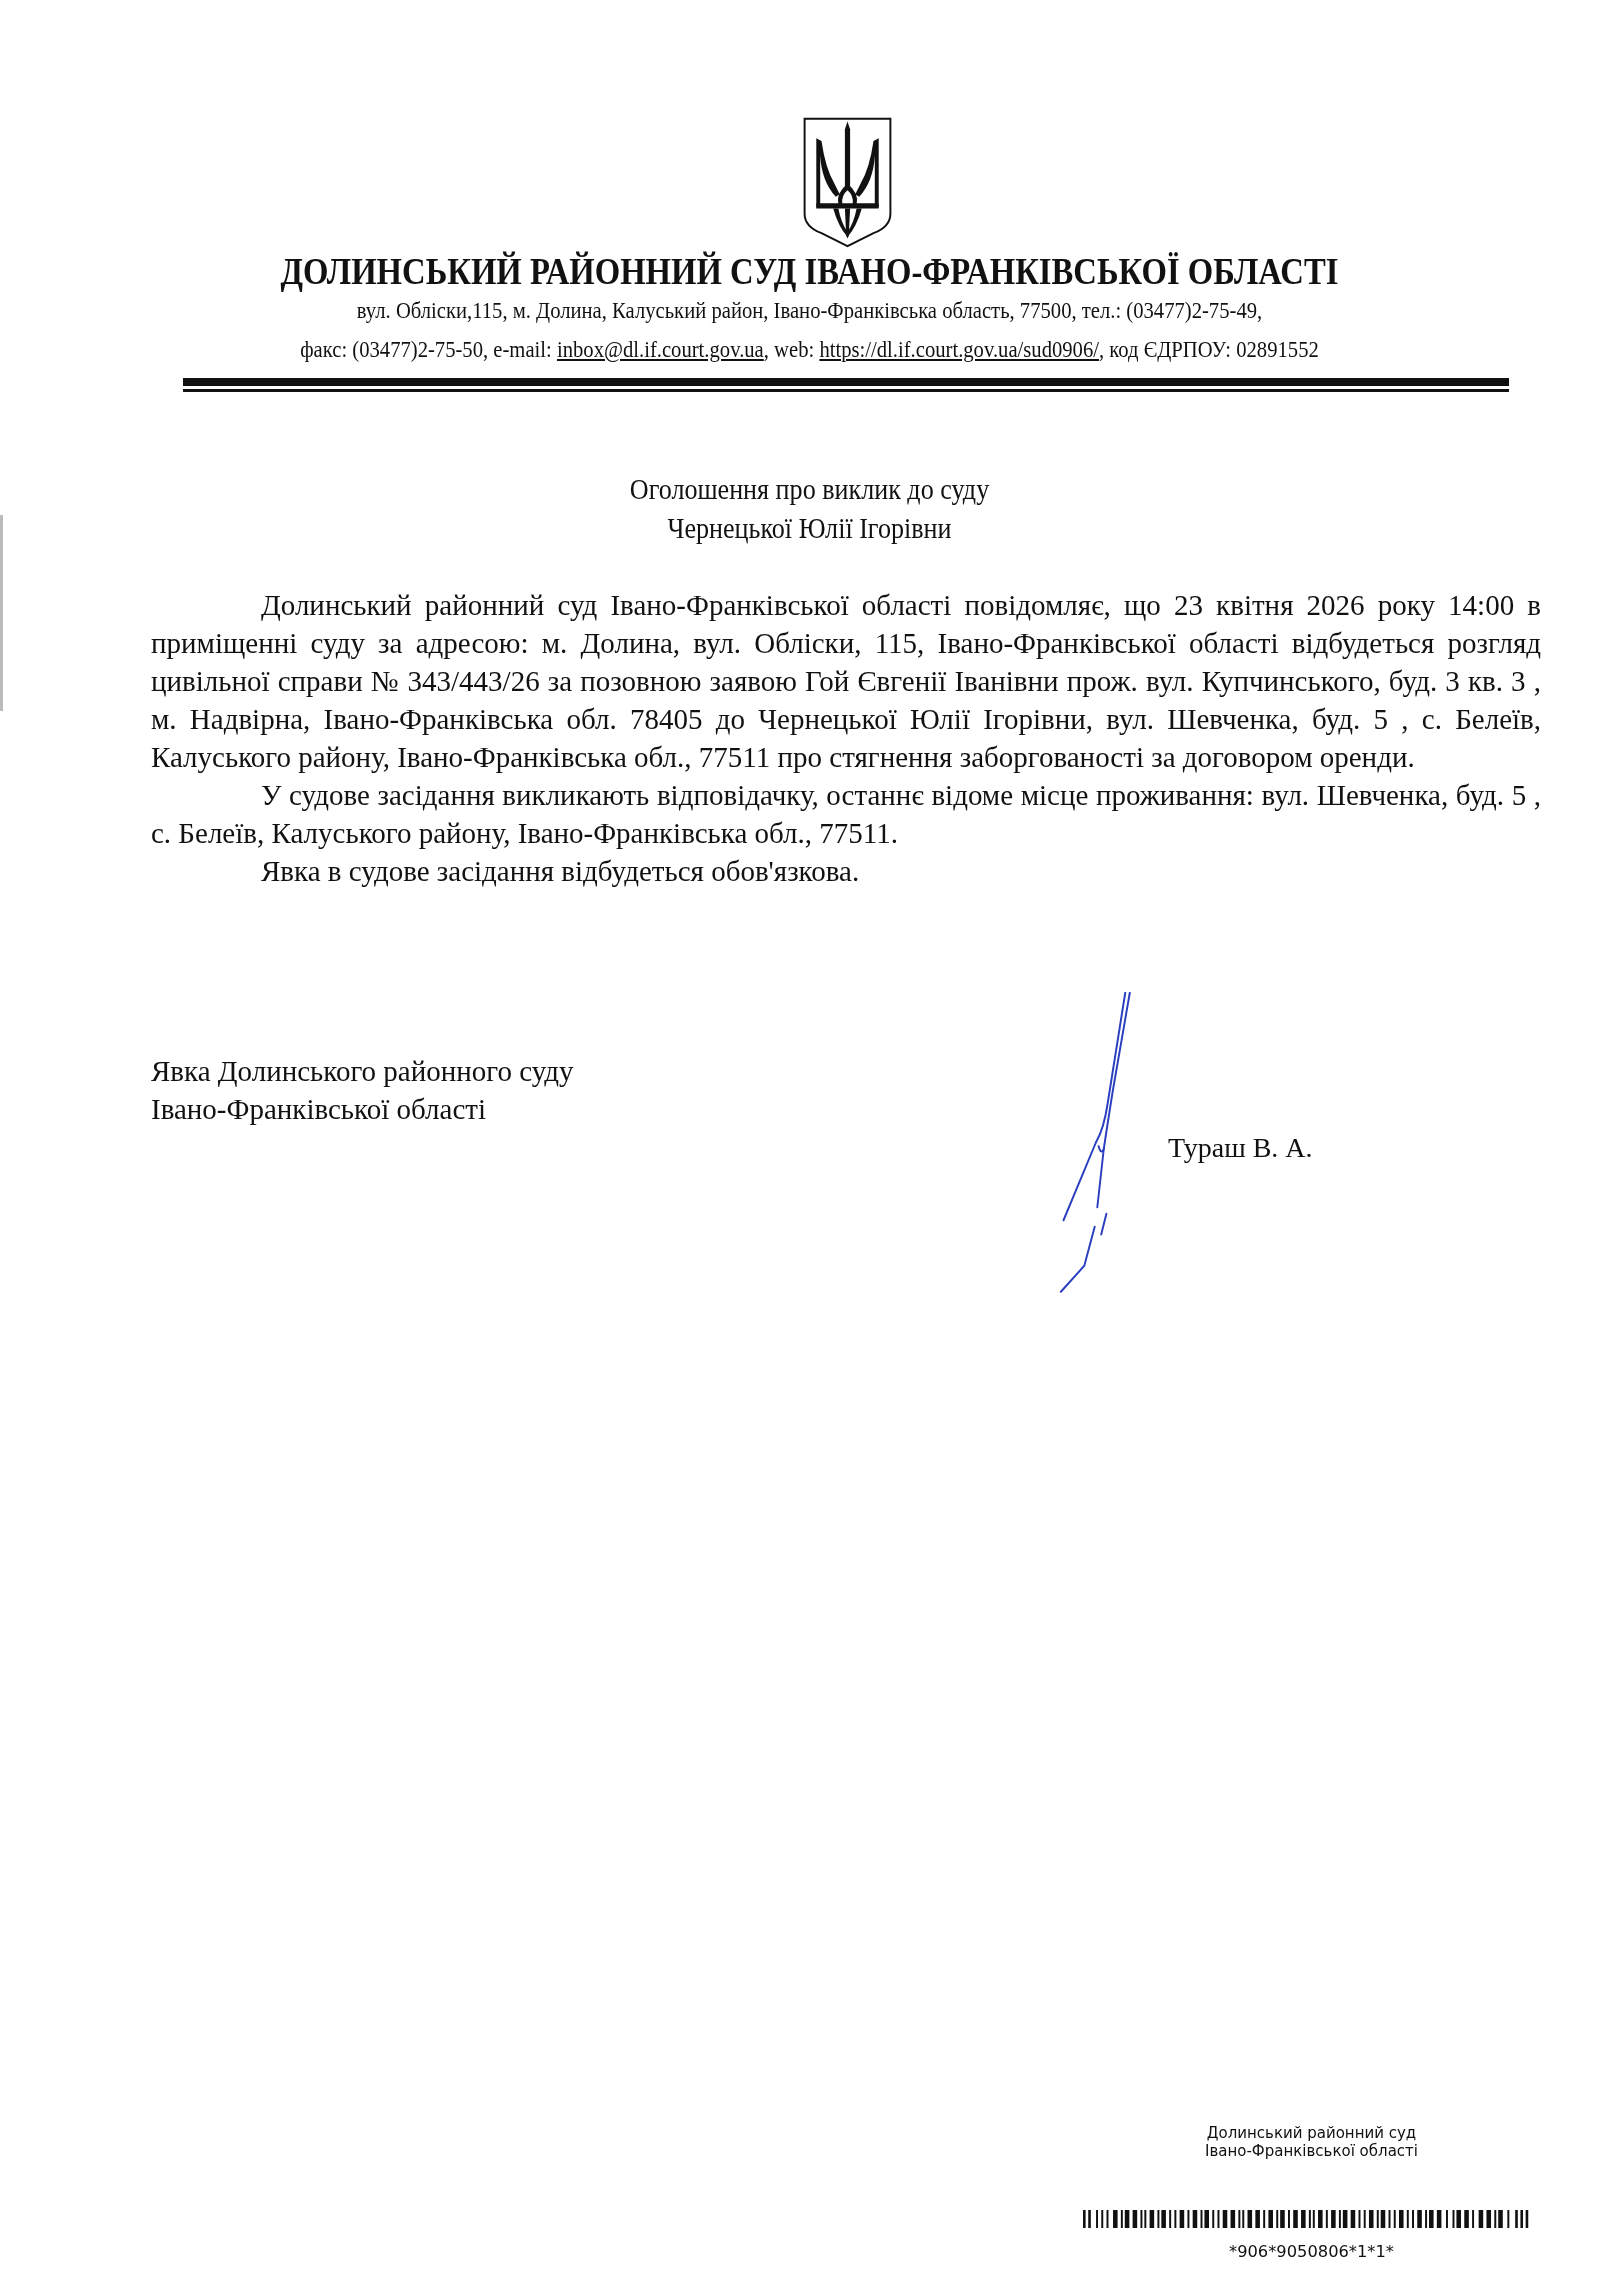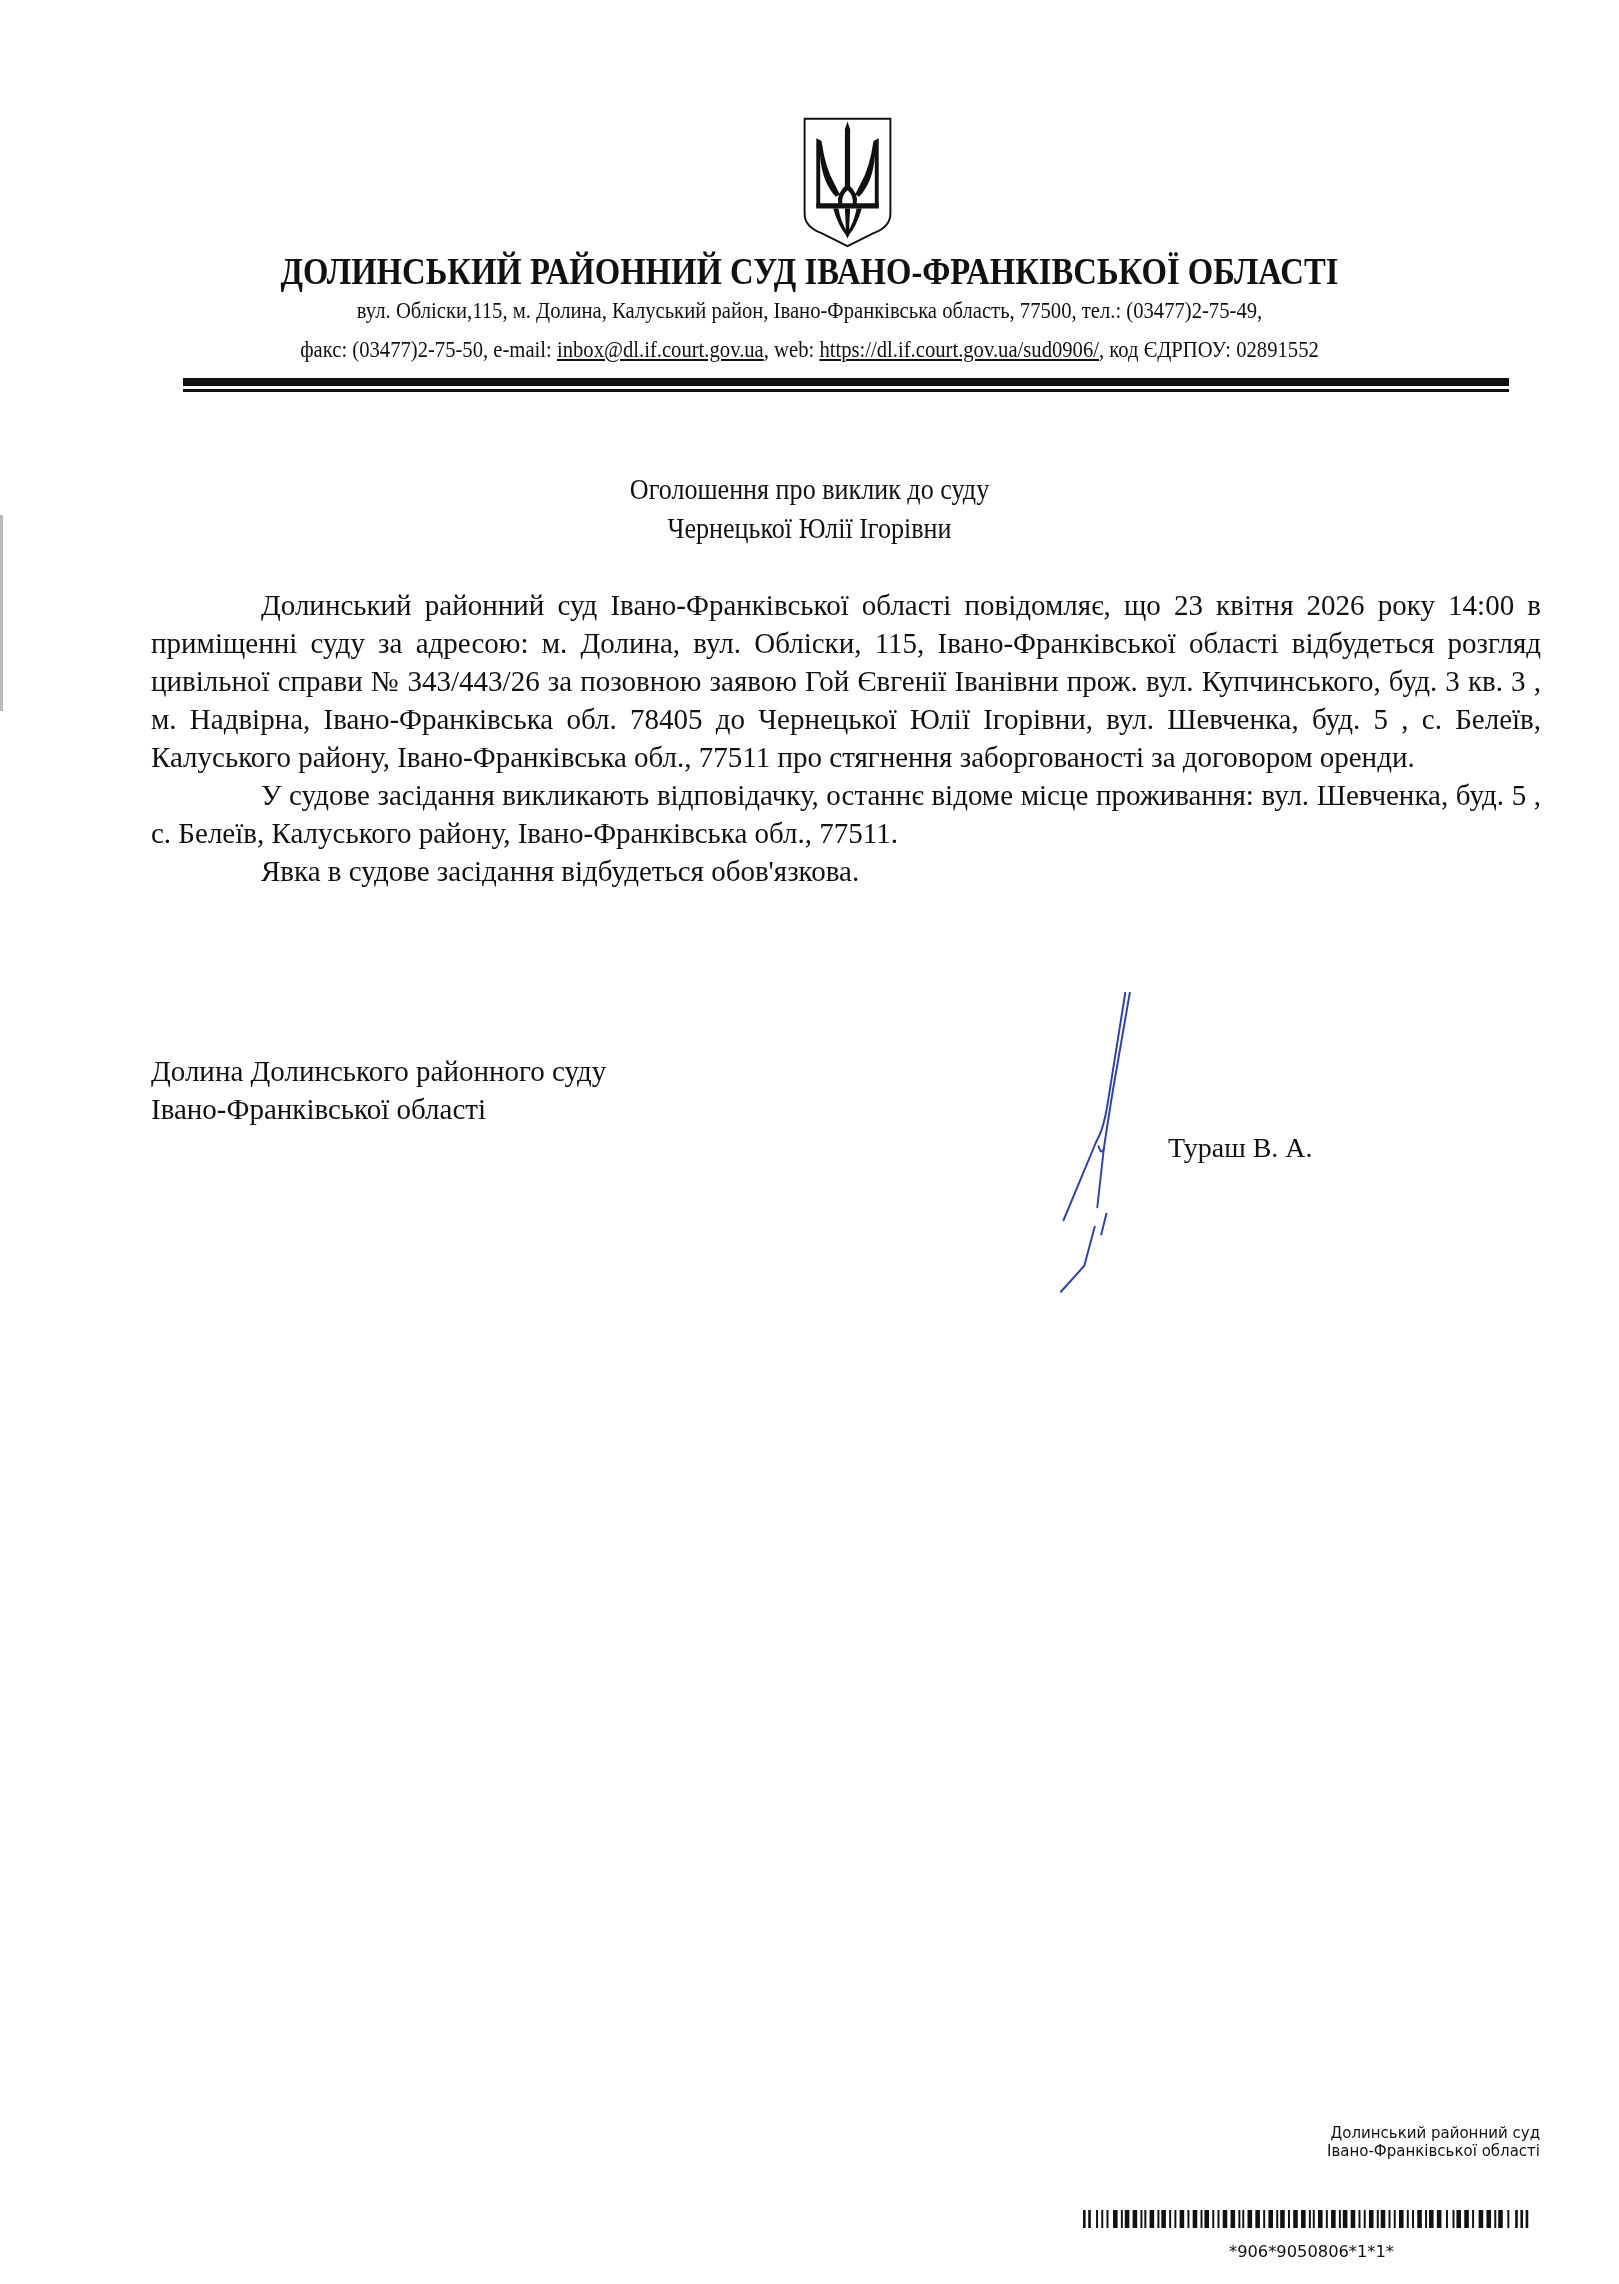--- a/index.html
+++ b/index.html
@@ -18,21 +18,21 @@
   .rule-thick { left: 183px; width: 1326px; top: 378px; height: 7.8px; background: #111; }
   .rule-thin { left: 183px; width: 1326px; top: 389px; height: 2.6px; background: #111; }
   .ann-title { left: 0; width: 1619px; top: 470px; text-align: center; font-size: 29px; line-height: 39px;
                transform: scaleX(0.9); transform-origin: center; }
   .body-text { left: 151px; width: 1390px; top: 586px; font-size: 29px; line-height: 38px;
                text-align: justify; }
   .body-text p { margin: 0; text-indent: 110px; }
   .sig-left { left: 151px; top: 1052px; font-size: 29px; line-height: 38px; }
   .sig-name { left: 1168px; top: 1132px; font-size: 28px; }
   .signature { left: 1031px; top: 992px; width: 130px; height: 307px; }
-  .stamp { left: 1083px; top: 2124px; width: 457px; text-align: right;
+  .stamp { left: 1083px; top: 2124px; width: 457px; text-align: center;
            font-family: "DejaVu Sans", sans-serif; font-size: 15px; line-height: 18px; color: #111; }
   .barcode { left: 1083px; top: 2210px; width: 457px; height: 18px; }
   .barcode-num { left: 1083px; top: 2226px; width: 457px; text-align: center;
                  font-family: "DejaVu Sans", sans-serif; font-size: 16.3px; margin-top: 16px; }
   .scan-edge { left: 0; top: 515px; width: 2.6px; height: 196px; background: #555; opacity: 0.4; }
 </style>
 </head>
 <body>
 
 <div class="abs scan-edge"></div>
@@ -64,21 +64,21 @@
   <div>Чернецької Юлії Ігорівни</div>
 </div>
 
 <div class="abs body-text">
   <p>Долинський районний суд Івано-Франківської області повідомляє, що 23 квітня 2026 року 14:00 в приміщенні суду за адресою: м. Долина, вул. Обліски, 115, Івано-Франківської області відбудеться розгляд цивільної справи № 343/443/26 за позовною заявою Гой Євгенії Іванівни прож. вул. Купчинського, буд. 3 кв. 3 , м. Надвірна, Івано-Франківська  обл. 78405 до Чернецької Юлії Ігорівни, вул. Шевченка, буд. 5 , с. Белеїв, Калуського району, Івано-Франківська обл., 77511 про стягнення заборгованості за договором оренди.</p>
   <p>У судове засідання викликають відповідачку, останнє відоме місце проживання: вул. Шевченка, буд. 5 , с. Белеїв, Калуського району, Івано-Франківська обл., 77511.</p>
   <p>Явка в судове засідання відбудеться обов'язкова.</p>
 </div>
 
 <div class="abs sig-left">
-  <div>Долина Долинського районного суду</div>
+  <div>Явка Долинського районного суду</div>
   <div>Івано-Франківської області</div>
 </div>
 
 <svg class="abs signature" viewBox="0 0 200 470">
   <g fill="none" stroke="#2a3fc0" stroke-width="3" stroke-linecap="round">
     <path d="M145 0 L118 170 Q112 210 100 230"></path>
     <path d="M152 0 L126 150 Q118 200 112 240 Q108 250 104 236"></path>
     <path d="M112 240 L102 330"></path>
     <path d="M100 230 L50 350"></path>
     <path d="M116 340 L108 372"></path>

